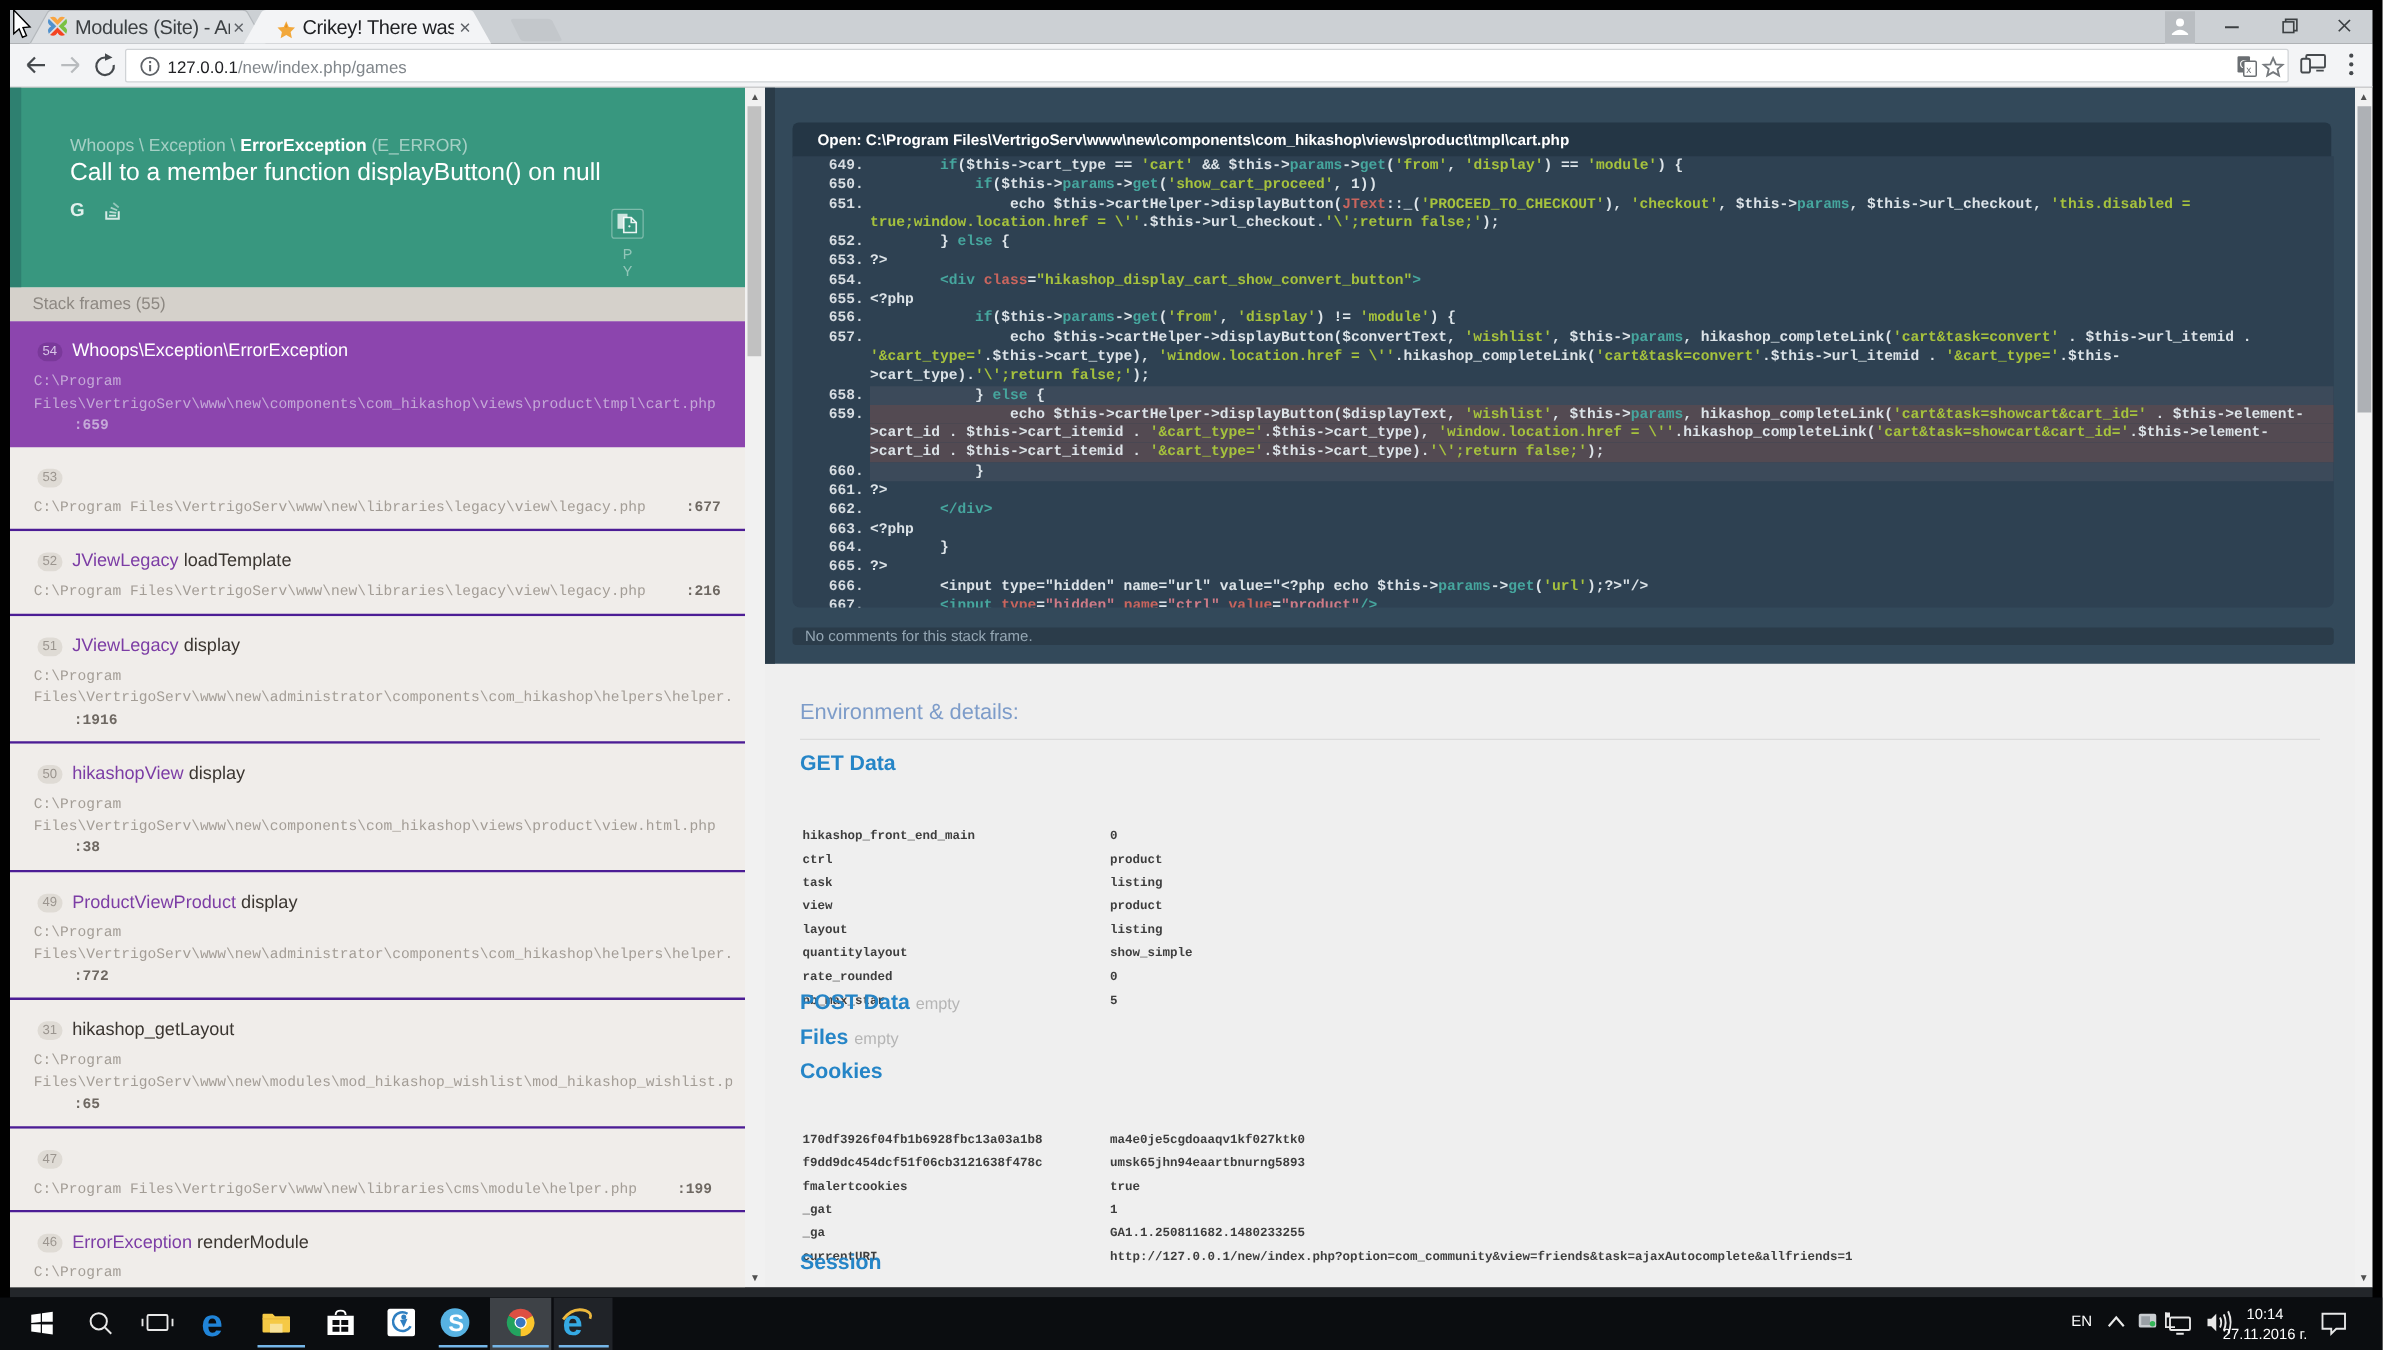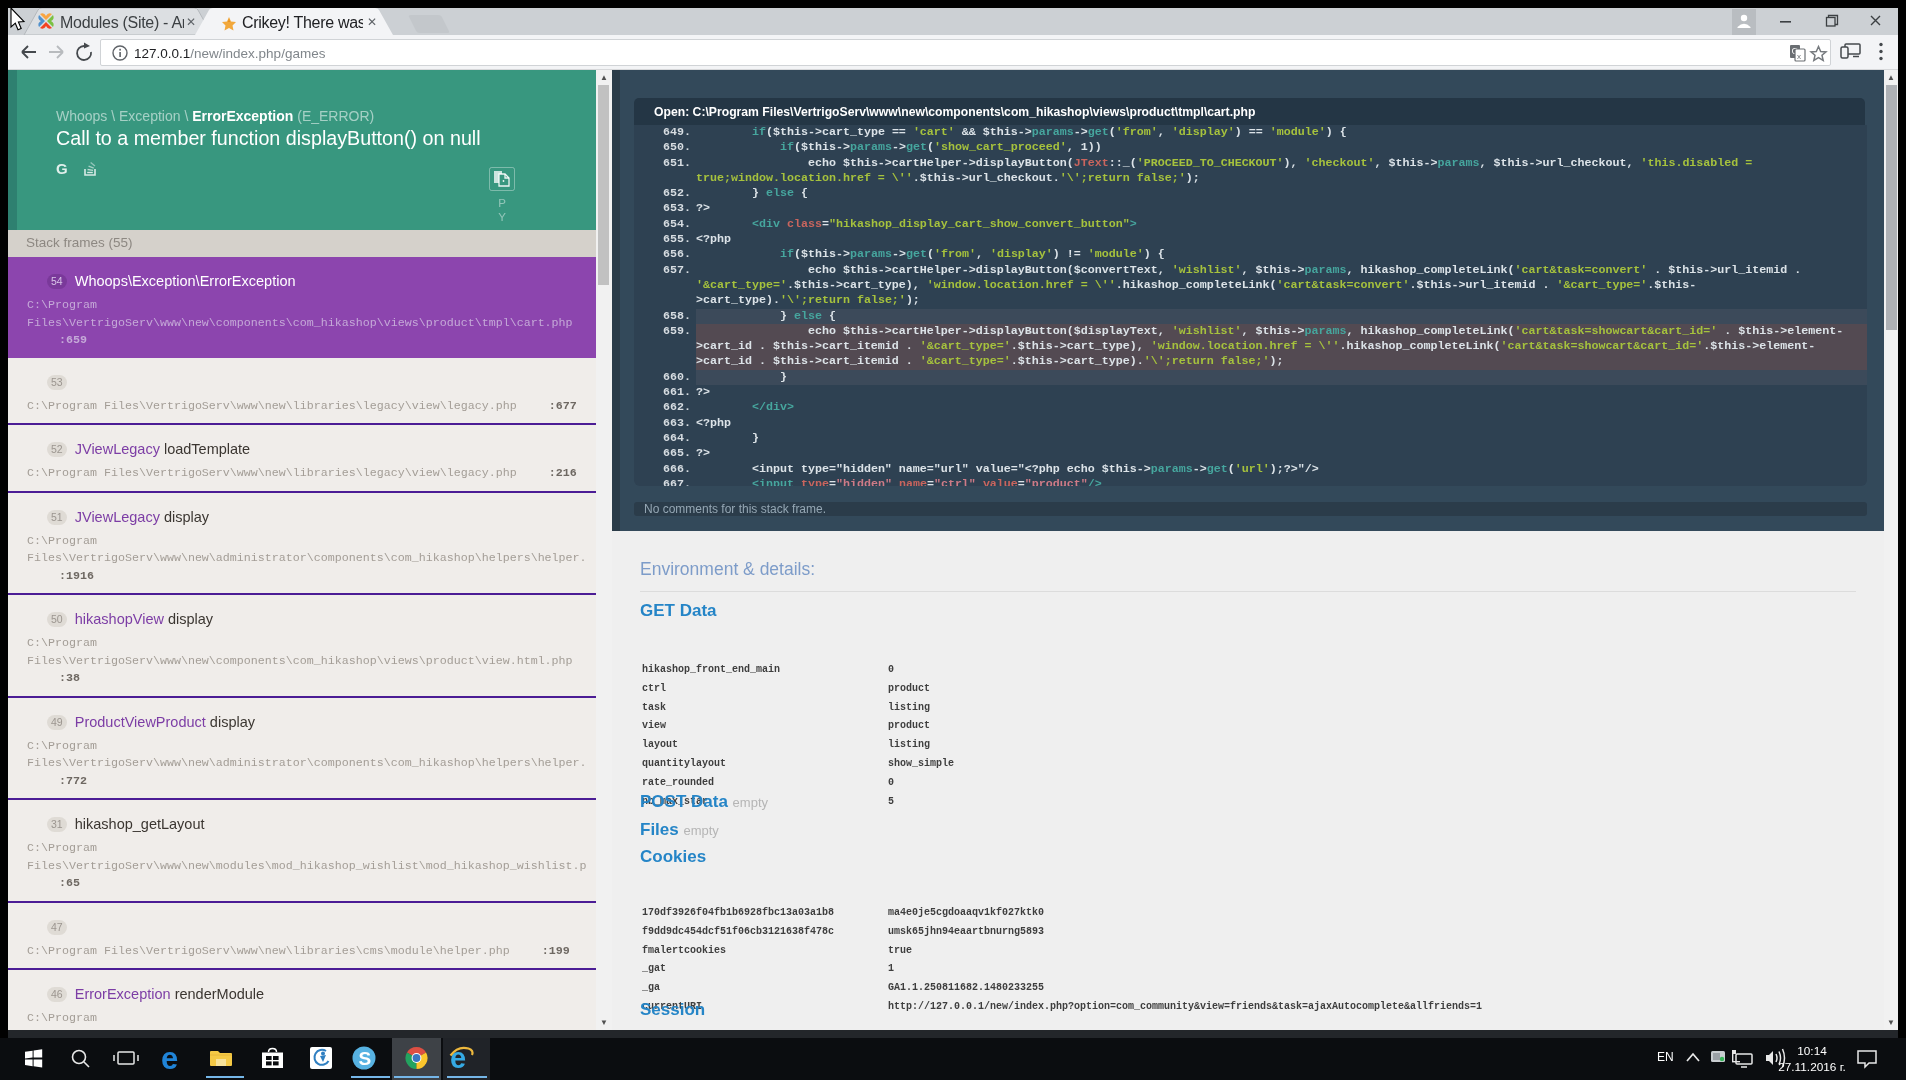--- a/index.html
+++ b/index.html
@@ -23,21 +23,21 @@
 #extitle { position:absolute; left:39px; top:57px; font-size:19.7px; color:#fff; }
 #gicon { position:absolute; left:39px; top:90px; color:rgba(255,255,255,0.85); font-size:15px; font-weight:bold; }
 #soicon { position:absolute; left:66px; top:90px; }
 #copybtn { position:absolute; left:471px; top:96px; width:28px; height:99px; color:rgba(255,255,255,0.45); }
 #copybtn .cw { font-size:11.5px; line-height:14px; text-align:center; display:block; }
 #stackbar { position:absolute; left:0; top:160px; width:588px; height:27px; background:#d5d1cb; }
 #stackbar span { position:absolute; left:18px; top:5px; font-size:13.5px; color:#8d8882; }
 #frames { position:absolute; left:0; top:187px; width:588px; }
 .frame { padding:16px 10px 8px 19px; border-bottom:2px solid #4c1d95; background:#f0edea; }
 .fname { font-size:14.5px; height:20px; color:#3b3631; white-space:nowrap; }
-.badge { display:inline-block; background:#dfdbd5; color:#9b958f; border-radius:8px; font-size:10.5px; padding:1px 4px 2px; position:relative; top:-1px; margin-left:20px; margin-right:4px; }
+.badge { display:inline-block; background:#dfdbd5; color:#9b958f; border-radius:8px; font-size:10.5px; padding:1px 4px 2px; position:relative; top:-1px; margin-left:3px; margin-right:4px; }
 .fk { color:#7c3da5; }
 .ff { color:#3b3631; }
 .fpath { margin-top:4px; font-family:"Liberation Mono", monospace; font-size:11.67px; line-height:17.5px; color:#a39d96; white-space:nowrap; overflow:hidden; }
 .plno { color:#6e6862; font-weight:bold;margin-left:32px; }
 .frame.active { background:#8c45ae; border-bottom:none; }
 .frame.active .fname { color:#fff; }
 .frame.active .fk, .frame.active .ff { color:#fff; }
 .frame.active .badge { background:#7a399a; color:#d9c5e8; }
 .frame.active .fpath { color:#c5a9d8; }
 .frame.active .plno { color:#c5a9d8; font-weight:bold; }

